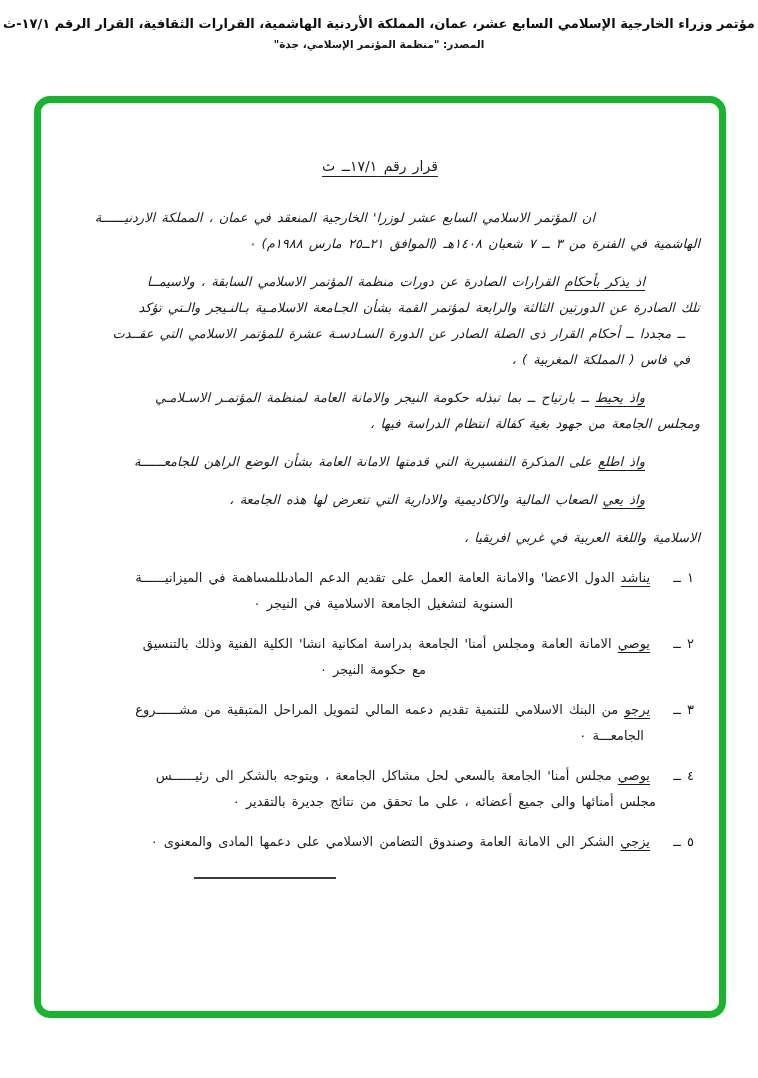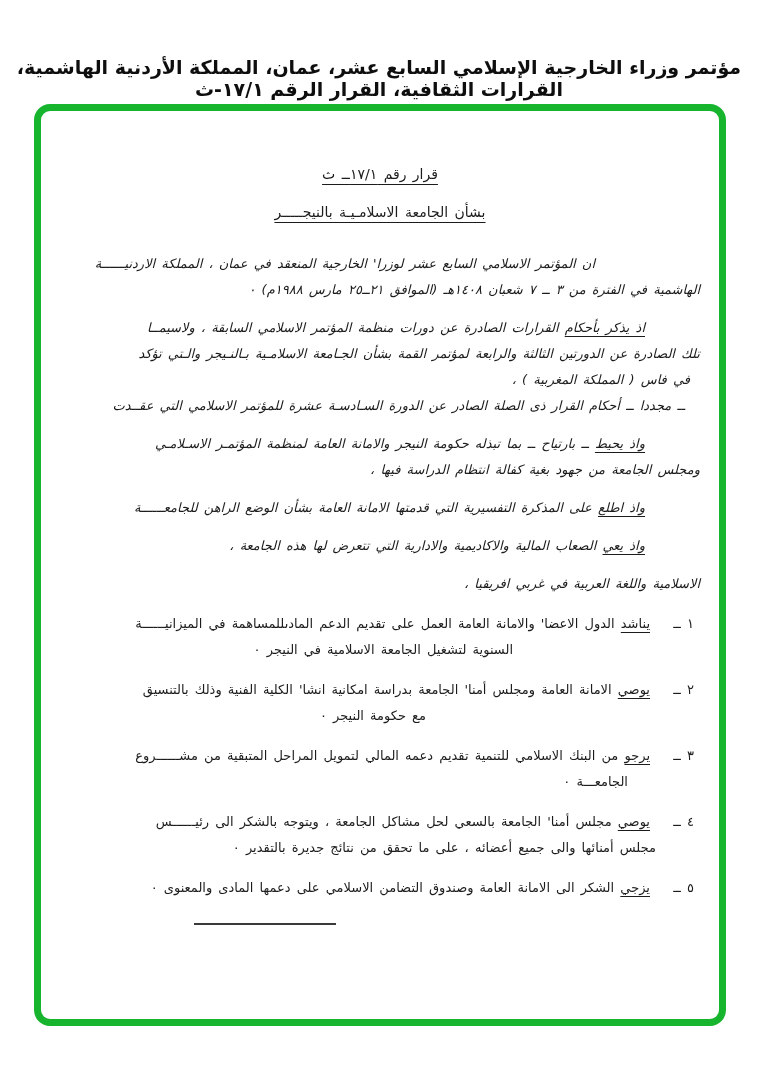--- a/index.html
+++ b/index.html
@@ -1,28 +1,28 @@
 <!DOCTYPE html>
 <html lang="ar" dir="rtl"><head>
 <meta charset="utf-8">
 <style>
   html,body{margin:0;padding:0;background:#ffffff;}
   body{
     width:758px;height:1078px;position:relative;overflow:hidden;
     font-family:"DejaVu Sans",sans-serif;direction:rtl;
   }
   .hdr1{
-    padding-top:56px;text-align:center;font-weight:bold;font-size:19px;
+    padding-top:16px;text-align:center;font-weight:bold;font-size:13px;
     color:#0e0e0e;letter-spacing:0;
   }
   .hdr2{
     margin-top:7px;text-align:center;font-weight:bold;font-size:10.5px;color:#141414;
   }
   .frame{
-    position:absolute;left:34px;top:104px;width:692px;height:922px;
+    position:absolute;left:34px;top:96px;width:692px;height:922px;
     box-sizing:border-box;border:7px solid #17b42e;border-radius:16px;
     background:#ffffff;overflow:hidden;
   }
   .doc{
     position:relative;height:100%;box-sizing:border-box;
     padding:50px 19px 0 19px;
     font-size:13px;color:#1c1c1c;word-spacing:2px;
   }
   .title-row{text-align:center;height:26px;line-height:26px;margin-bottom:12px;}
   .subtitle-row{text-align:center;height:26px;line-height:26px;}
@@ -55,34 +55,31 @@
 <div class="hdr2">
   <span>المصدر:</span>
   <span>"منظمة المؤتمر الإسلامي، جدة"</span>
 </div>
 
 <div class="frame" style="border-color: rgb(23, 180, 46);">
   <div class="doc" style="color: rgb(28, 28, 28);">
     <div class="title-row">
       <span class="u">قرار رقم ١٧/١ــ ث</span>
     </div>
-    <div class="subtitle-row">
-      <span class="u">بشأن الجامعة الاسلامـيـة بالنيجـــــر</span>
-    </div>
 
     <div id="preamble">
         <div class="para">
           <div class="line" style="margin-right: 105px;"><span>ان المؤتمر الاسلامي السابع عشر لوزرا' الخارجية المنعقد في عمان ،  المملكة الاردنيــــــة</span></div>
           <div class="line" style="margin-right: 0px;">الهاشمية في الفترة من ٣ ــ ٧ شعبان ١٤٠٨هـ (الموافق ٢١ــ٢٥ مارس ١٩٨٨م) ٠</div>
         </div>
         <div class="para">
           <div class="line" style="margin-right: 55px;"><span class="lead">اذ يذكر بأحكام</span><span> القرارات الصادرة عن دورات منظمة المؤتمر الاسلامي السابقة ،   ولاسيمــا</span></div>
           <div class="line" style="margin-right: 0px;">تلك الصادرة عن الدورتين الثالثة والرابعة لمؤتمر القمة بشأن الجـامعة الاسلامـية بـالنـيجر والـتي تؤكد</div>
+          <div class="line" style="margin-right: 15px;">ــ مجددا ــ  أحكام القرار ذى الصلة الصادر عن الدورة السـادسـة عشرة للمؤتمر الاسلامي التي عقــدت</div>
           <div class="line" style="margin-right: 10px;">في فاس ( المملكة المغربية )  ،</div>
-          <div class="line" style="margin-right: 15px;">ــ مجددا ــ  أحكام القرار ذى الصلة الصادر عن الدورة السـادسـة عشرة للمؤتمر الاسلامي التي عقــدت</div>
         </div>
         <div class="para">
           <div class="line" style="margin-right: 55px;"><span class="lead">واذ يحيط</span><span> ــ بارتياح ــ  بما تبذله حكومة النيجر والامانة العامة لمنظمة المؤتمـر الاسـلامـي</span></div>
           <div class="line" style="margin-right: 0px;">ومجلس الجامعة من جهود بغية كفالة انتظام الدراسة فيها ،</div>
         </div>
         <div class="para">
           <div class="line" style="margin-right: 55px;"><span class="lead">واذ اطلع</span><span> على المذكرة التفسيرية التي قدمتها الامانة العامة بشأن الوضع الراهن للجامعــــــة</span></div>
         </div>
         <div class="para">
           <div class="line" style="margin-right: 55px;"><span class="lead">واذ يعي</span><span> الصعاب المالية والاكاديمية والادارية التي تتعرض لها هذه الجامعة ،</span></div>
@@ -95,21 +92,21 @@
         <div class="item">
           <div class="line" style="margin-right: 6px;"><span class="num">١ ــ</span><span class="lead">يناشد</span><span> الدول الاعضا' والامانة العامة العمل على تقديم الدعم المادىللمساهمة في الميزانيــــــة</span></div>
           <div class="line" style="margin-right: 187px;">السنوية لتشغيل الجامعة الاسلامية في النيجر ٠</div>
         </div>
         <div class="item">
           <div class="line" style="margin-right: 6px;"><span class="num">٢ ــ</span><span class="lead">يوصي</span><span> الامانة العامة ومجلس أمنا' الجامعة بدراسة امكانية انشا' الكلية الفنية وذلك  بالتنسيق</span></div>
           <div class="line" style="margin-right: 274px;">مع حكومة النيجر ٠</div>
         </div>
         <div class="item">
           <div class="line" style="margin-right: 6px;"><span class="num">٣ ــ</span><span class="lead">يرجو</span><span> من البنك الاسلامي للتنمية تقديم دعمه المالي لتمويل المراحل المتبقية من مشــــــروع</span></div>
-          <div class="line" style="margin-right: 72px;">الجامعـــة ٠</div>
+          <div class="line" style="margin-right: 56px;">الجامعـــة ٠</div>
         </div>
         <div class="item">
           <div class="line" style="margin-right: 6px;"><span class="num">٤ ــ</span><span class="lead">يوصي</span><span> مجلس أمنا' الجامعة بالسعي لحل مشاكل الجامعة ، ويتوجه بالشكر الى رئيــــــس</span></div>
           <div class="line" style="margin-right: 44px;">مجلس أمنائها والى جميع أعضائه ،  على ما تحقق من نتائج جديرة بالتقدير ٠</div>
         </div>
         <div class="item">
           <div class="line" style="margin-right: 6px;"><span class="num">٥ ــ</span><span class="lead">يزجي</span><span> الشكر الى الامانة العامة وصندوق التضامن الاسلامي على دعمها المادى والمعنوى ٠</span></div>
         </div>
       </div>
 

